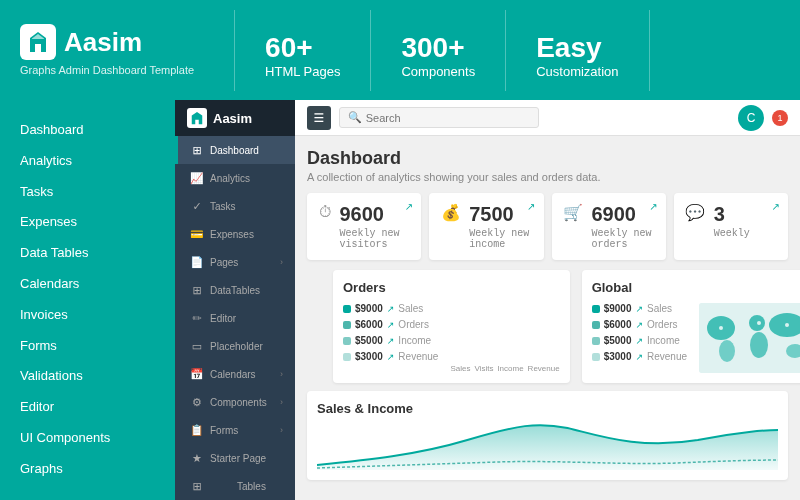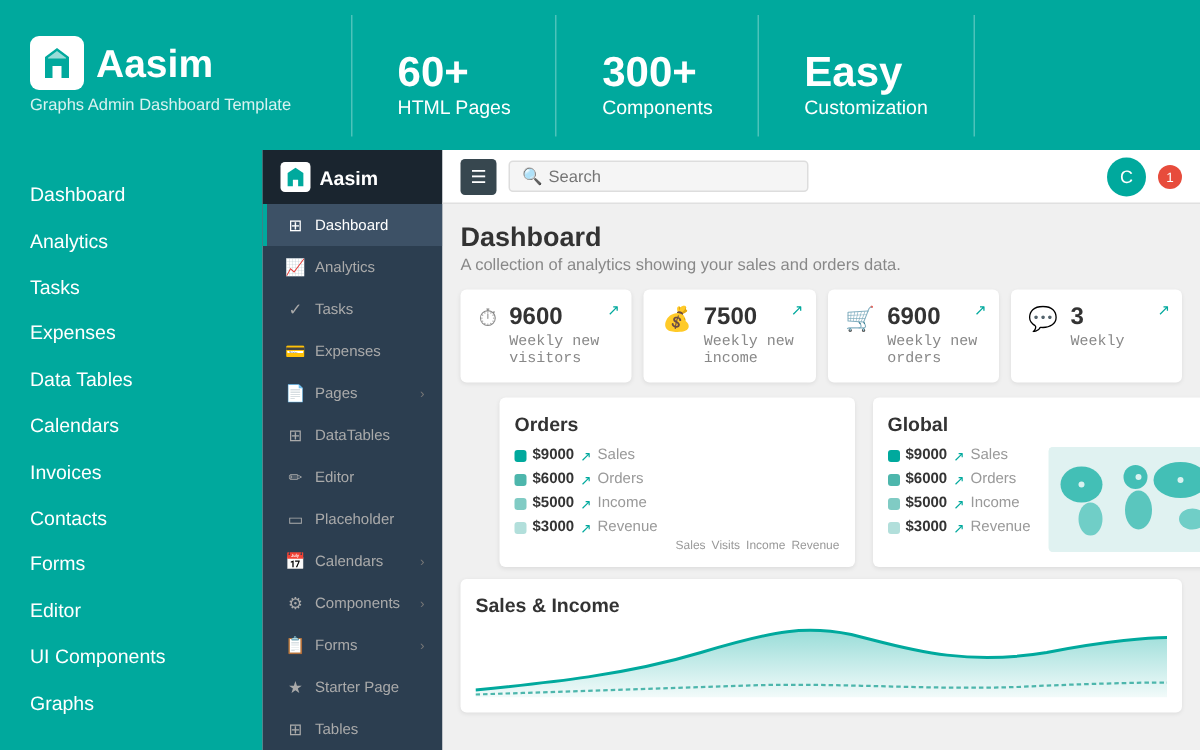--- a/index.html
+++ b/index.html
@@ -242,21 +242,21 @@
     .stat-card-header {
       display: flex;
       align-items: flex-start;
       gap: 8px;
     }
     .stat-icon {
       font-size: 16px;
       color: #888;
     }
     .stat-num {
-      font-size: 16px;
+      font-size: 20px;
       font-weight: bold;
       color: #333;
     }
     .stat-label {
       font-size: 10px;
       color: #888;
       margin-top: 2px;
       font-family: Liberation Mono, monospace;
     }
     .stat-arrow {
@@ -402,22 +402,22 @@
 
   <div class="left-sidebar">
 
   <a href="#">Dashboard</a>
       <a href="#">Analytics</a>
       <a href="#">Tasks</a>
       <a href="#">Expenses</a>
       <a href="#">Data Tables</a>
       <a href="#">Calendars</a>
       <a href="#">Invoices</a>
-      <a href="#">Contacts</a>
       <a href="#">Forms</a>
+      <a href="#">Validations</a>
       <a href="#">Editor</a>
       <a href="#">UI Components</a>
       <a href="#">Graphs</a>
     </div>
 
   <div class="inner-sidebar">
     <div class="inner-sidebar-header">
       <div class="inner-logo-small">
         <svg viewBox="0 0 16 16" width="14" height="14" fill="#00a99d">
           <path d="M8 1L2 5v10h4v-5h4v5h4V5z"></path>
@@ -473,21 +473,21 @@
         <span class="inner-nav-icon">📋</span>
         <span style="font-size:10px;">Forms</span>
         <span class="inner-nav-arrow">›</span>
       </div>
       <div class="inner-nav-item">
         <span class="inner-nav-icon">★</span>
         <span style="font-size:10px;">Starter Page</span>
       </div>
       <div class="inner-nav-item">
         <span class="inner-nav-icon">⊞</span>
-        <span style="font-size:10px;">Tables</span>
+        <span style="font-size:10px;margin-left:27px;">Tables</span>
       </div>
     </div>
 
   <div class="main-content">
 
     <div class="content-topbar">
       <button class="topbar-menu-btn">☰</button>
       <div class="topbar-search">
         <span style="color:#999;font-size:11px;">🔍</span>
         <input type="text" placeholder="Search" style="">

